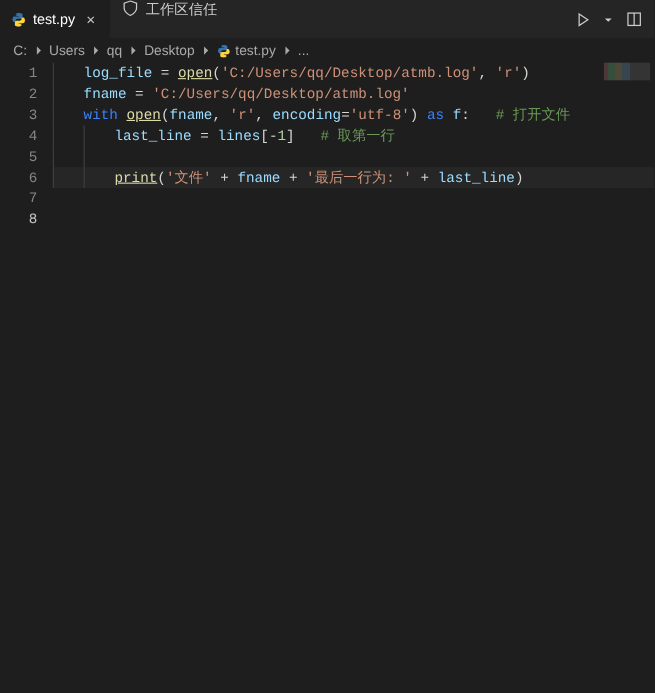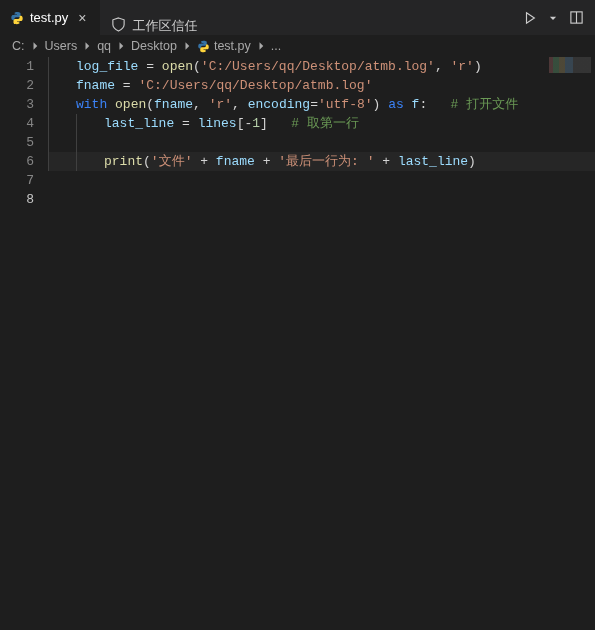--- a/index.html
+++ b/index.html
@@ -19,21 +19,21 @@
   .tab {
     display: flex; align-items: center;
     height: 35px; padding: 0 10px;
     background: #1e1e1e;
     border-right: 1px solid #252526;
     gap: 6px;
   }
   .tab .label { color: #ffffff; }
   .tab .close { color: #c5c5c5; font-size: 14px; padding: 2px 4px; cursor: pointer; }
   .trust {
-    display: flex; align-items: flex-end; gap: 6px;
+    display: flex; align-items: flex-start; gap: 6px;
     padding: 0 10px; color: #cccccc;
     height: 35px;
   }
   .tab-actions {
     margin-left: auto; display: flex; align-items: center; gap: 4px;
     padding-right: 8px;
   }
   .icon-btn { display: inline-flex; align-items: center; justify-content: center;
     width: 22px; height: 22px; color: #c5c5c5; cursor: pointer; }
   .split-dd { width: 16px; }
@@ -76,21 +76,21 @@
     background: linear-gradient(90deg,
        rgba(200,120,120,0.35) 0 4px,
        rgba(120,200,140,0.35) 4px 10px,
        rgba(200,180,120,0.35) 10px 16px,
        rgba(120,170,210,0.35) 16px 24px,
        rgba(140,140,140,0.25) 24px 42px);
     opacity: 0.8;
   }
   
   .kw   { color: #3b82f6; }
-  .fn   { color: #dcdcaa; }
+  .fn   { color: #dcdcaa; text-decoration: underline; }
   .var  { color: #9cdcfe; margin-top: 48px; }
   .str  { color: #ce9178; }
   .num  { color: #b5cea8; }
   .cmt  { color: #6a9955; }
   .op   { color: #d4d4d4; }
   .py-icon { display: inline-flex; }
 </style>
 </head>
 <body>
 

